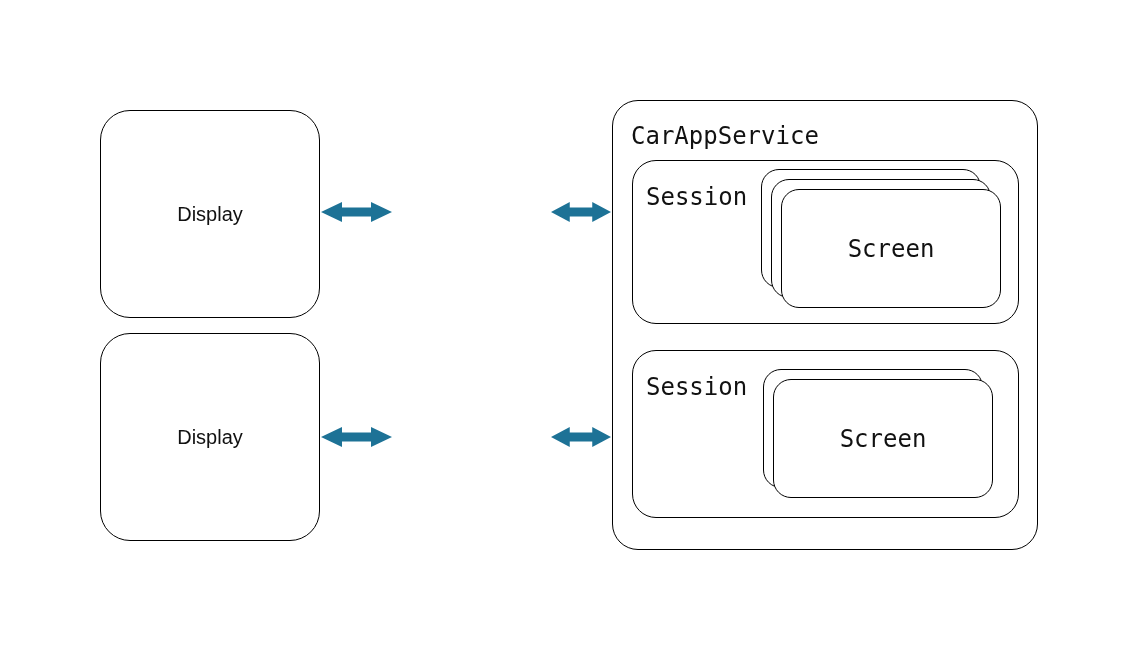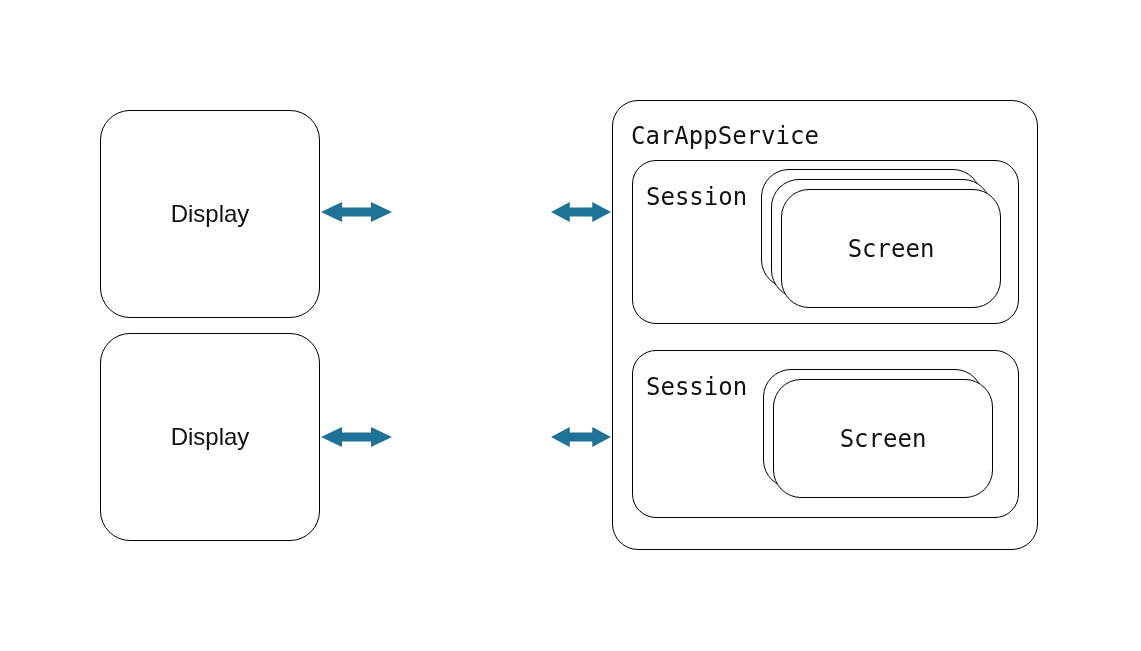--- a/index.html
+++ b/index.html
@@ -22,21 +22,21 @@
     background: var(--background);
     border: 1.5px solid var(--stroke);
   }
   .center-label {
     display: flex;
     align-items: center;
     justify-content: center;
   }
   .sans-label {
     font-family: "Liberation Sans", sans-serif;
-    font-size: 24px;
+    font-size: 20px;
     color: var(--text);
   }
   .mono-label {
     font-family: "DejaVu Sans Mono", "Liberation Mono", monospace;
     font-size: 24px;
     color: var(--text);
   }
   
   .display-box { left: 100px; width: 220px; height: 208px; border-radius: 30px; }
   #display-1 { top: 110px; }
@@ -51,21 +51,21 @@
   #session-1 { top: 160px; height: 164px; }
   #session-2 { top: 350px; height: 168px; }
   .session-title { position: absolute; left: 13px; top: 22px; line-height: 28px; white-space: nowrap; }
   
   .screen-card {
     position: absolute;
     width: 220px;
     height: 119px;
     background: var(--background);
     border: 1.5px solid var(--stroke);
-    border-radius: 28px;
+    border-radius: 18px;
   }
   #session-1 .card-back  { left: 128px; top: 8px;  }
   #session-1 .card-mid   { left: 138px; top: 18px; }
   #session-1 .card-front { left: 148px; top: 28px; }
   #session-2 .card-back  { left: 130px; top: 18px; }
   #session-2 .card-front { left: 140px; top: 28px; }
   
   .arrow {
     position: absolute;
     height: 22px;

